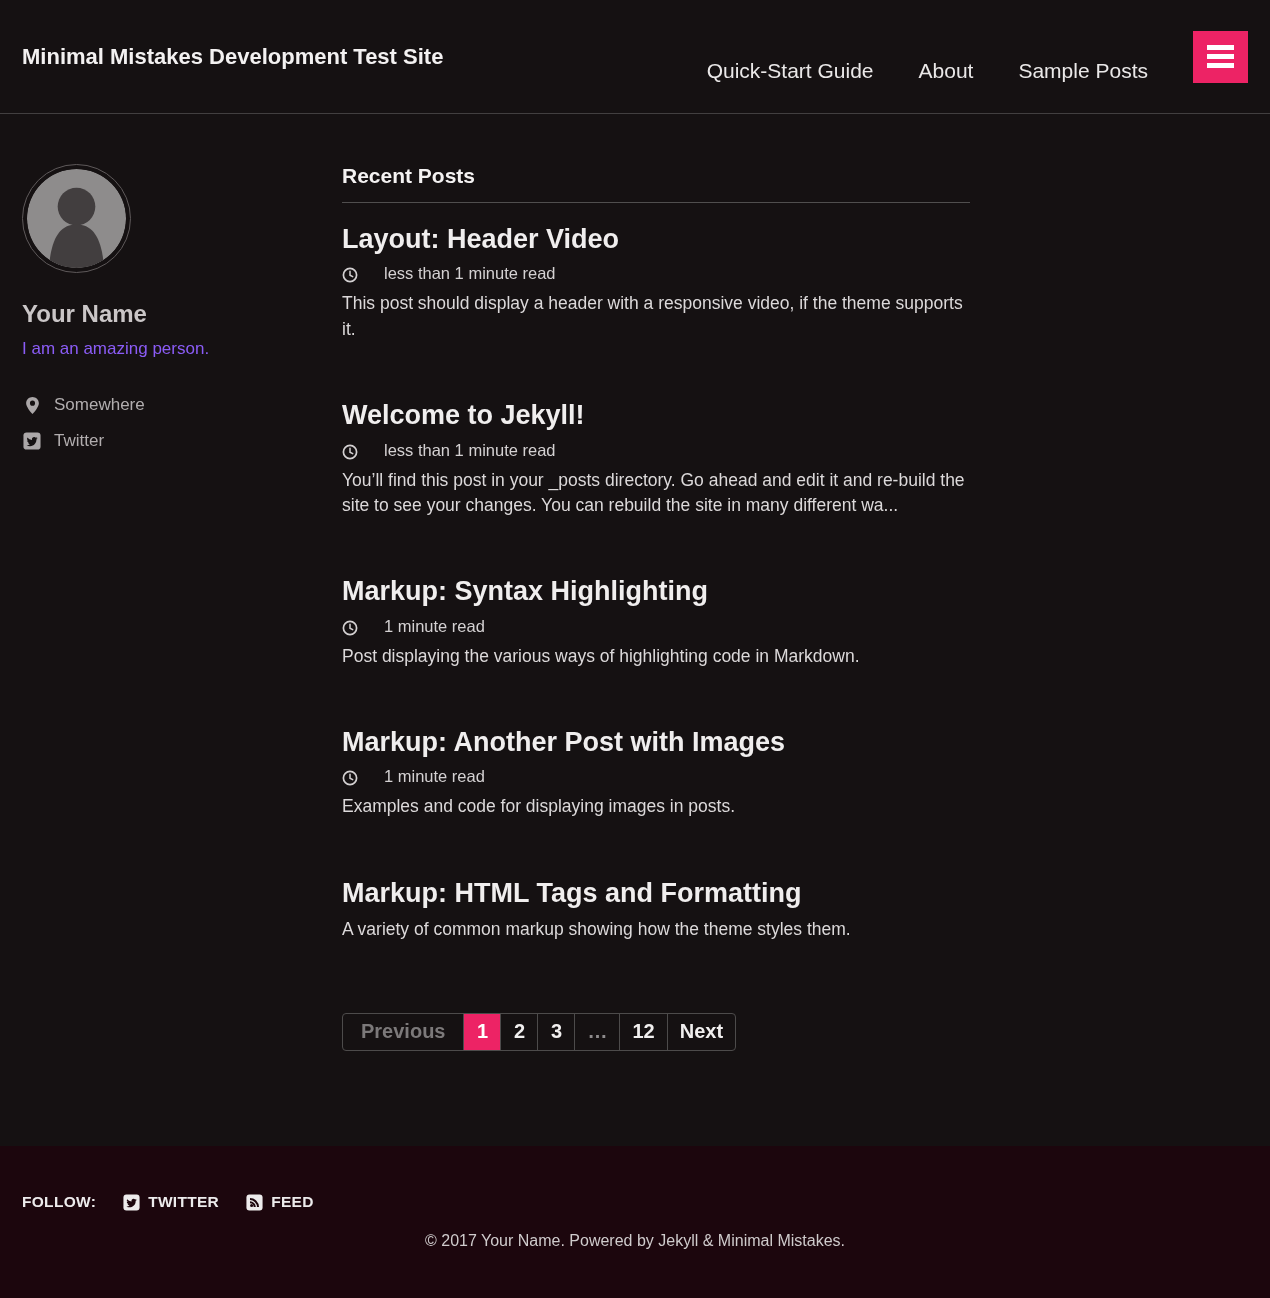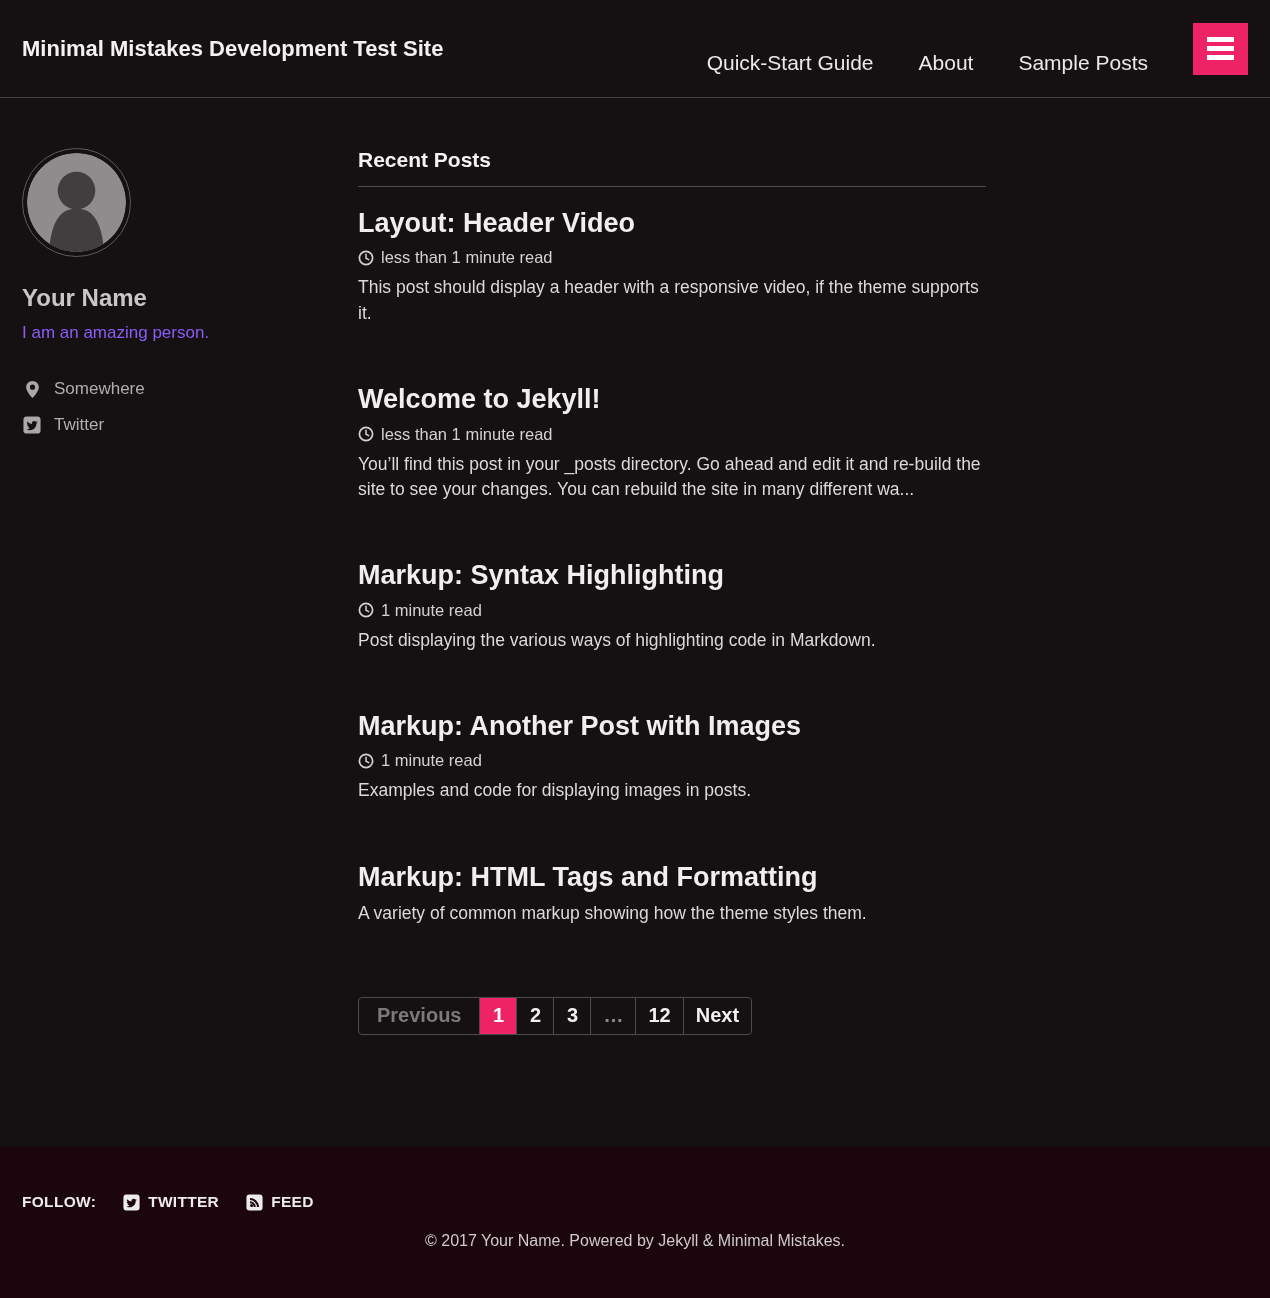--- a/index.html
+++ b/index.html
@@ -6,21 +6,21 @@
   html, body { width: 1270px; height: 1298px; }
   body {
     background: #151112;
     font-family: "Liberation Sans", sans-serif;
     display: flex;
     flex-direction: column;
     overflow: hidden;
   }
   
   .masthead {
-    height: 98px;
+    height: 114px;
     flex: 0 0 auto;
     border-bottom: 1px solid #423f40;
     display: flex;
     align-items: center;
     padding: 0 22px;
   }
   .site-title {
     font-size: 22px;
     font-weight: bold;
     color: #f3f1f1;
@@ -66,37 +66,37 @@
   .author-bio { margin-top: 11px; font-size: 17px; color: #8b5cf6; }
   .author-links { margin-top: 36px; list-style: none; }
   .author-links li {
     display: flex; align-items: center;
     margin-bottom: 16px;
     font-size: 17px; color: #b1adae;
     cursor: pointer;
   }
   .author-links .li-icon { width: 20px; display: flex; justify-content: center; margin-right: 12px; color: #aba7a8; }
   
-  .content { margin-left: 36px; width: 628px; }
+  .content { margin-left: 20px; width: 628px; }
   .recent-heading {
     font-size: 21px; font-weight: bold; color: #f4f2f2;
     padding-bottom: 14px;
     border-bottom: 1px solid #504e4e;
   }
   .post-list { margin-top: 20px; }
   .post-item + .post-item { margin-top: 57px; }
   .post-title {
     font-size: 27px; font-weight: bold; color: #f0eeee;
     line-height: 1.2;
     cursor: pointer;
   }
   .post-meta {
     margin-top: 9px;
-    display: flex; align-items: center;
-    font-size: 16.5px; color: #d4d1d2;
+    display: flex; align-items: flex-end;
+    font-size: 16.5px; color: #d4d1d2; gap: 19px;
   }
   .post-meta svg { margin-right: 7px; color: #d4d1d2; }
   .post-excerpt {
     margin-top: 8px;
     font-size: 17.5px; line-height: 1.45; color: #dcd9da;
     max-width: 627px;
   }
   
   .pagination-wrap { margin-top: 70px; }
   .pagination {

